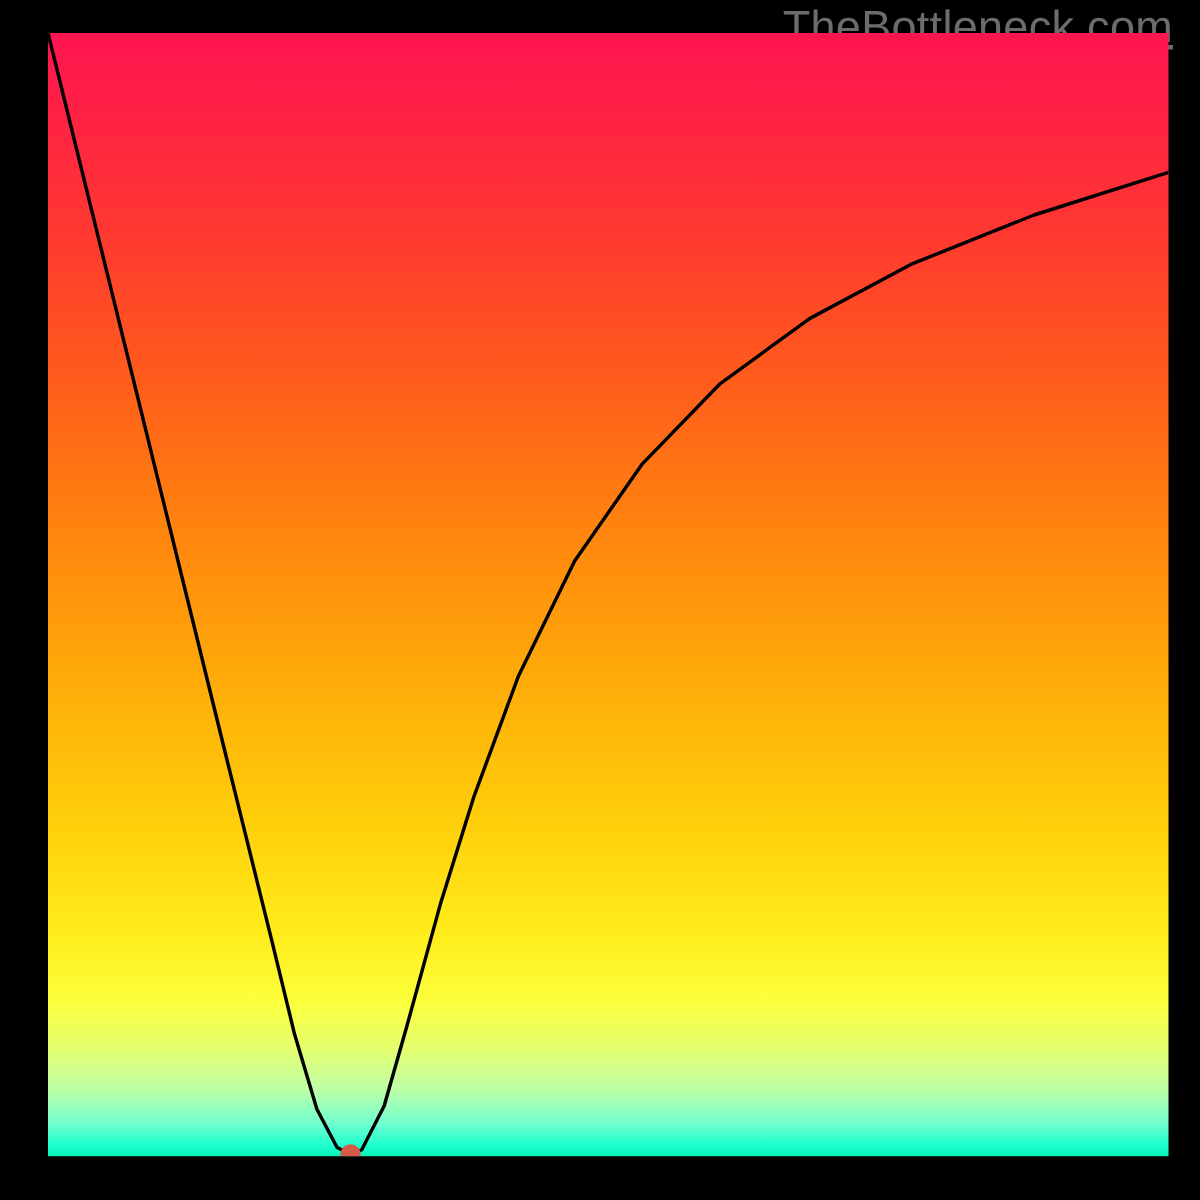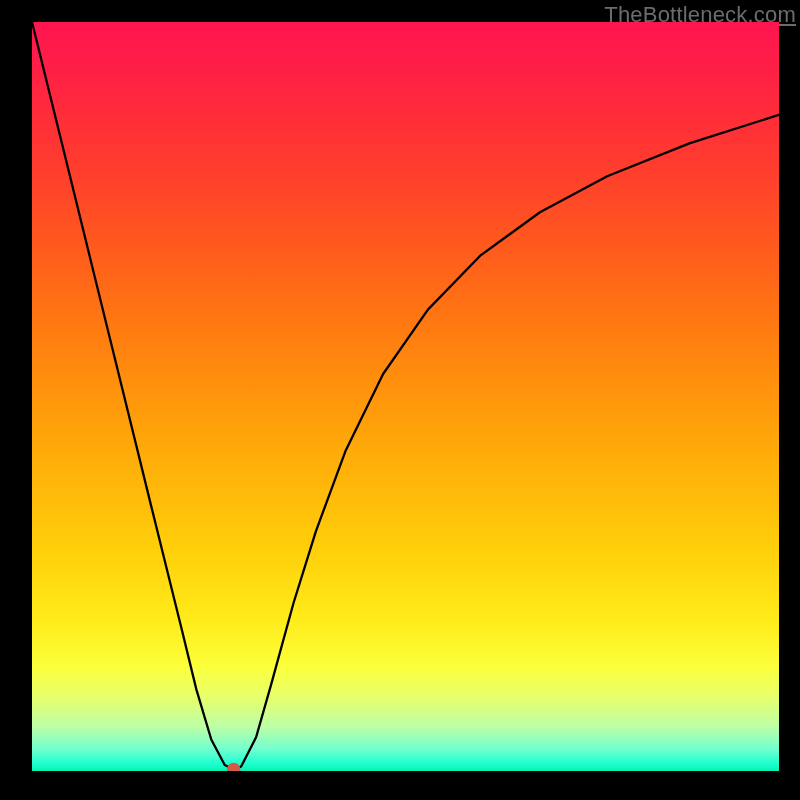--- a/index.html
+++ b/index.html
@@ -42,23 +42,23 @@
   .plot-area svg {
     position: absolute;
     left: 0;
     top: 0;
     width: 747px;
     height: 749px;
   }
   .watermark {
     position: absolute;
     top: 2px;
-    right: 4px;
+    right: 18px;
     color: #6c6c6c;
-    font-size: 22px;
+    font-size: 30px;
     letter-spacing: 0.2px;
     font-weight: 500;
     text-decoration: underline;
   }
   .dot {
     fill: #d65a4a;
   }
   .axis-bar-bottom {
     position: absolute;
     left: 32px;

